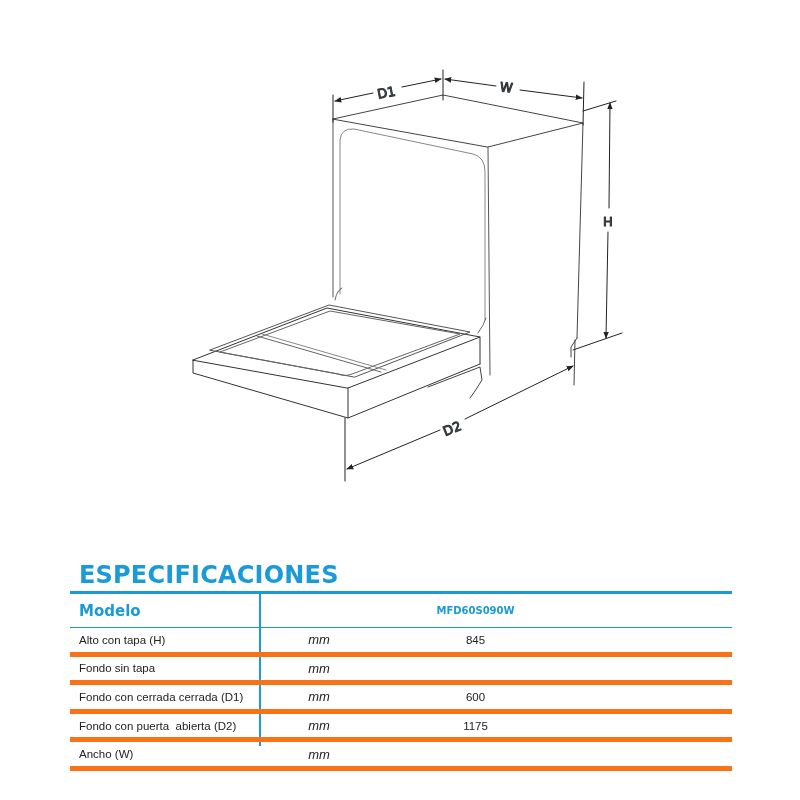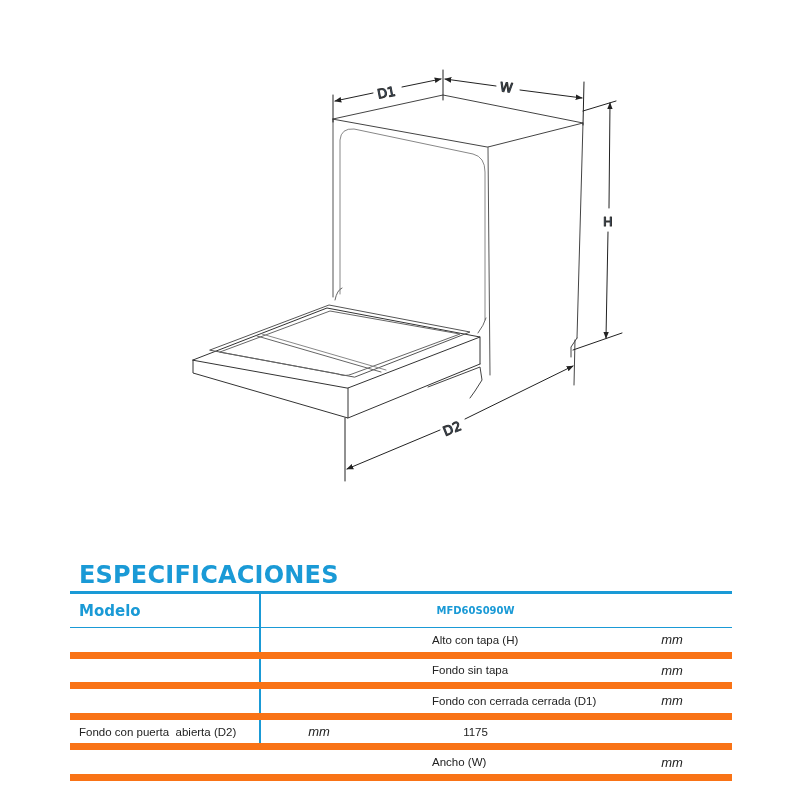--- a/index.html
+++ b/index.html
@@ -10,23 +10,23 @@
 
     #specs-title {
       position: absolute; left: 79px; top: 561px;
       font-family: "DejaVu Sans", sans-serif; font-weight: bold; font-size: 24px;
       color: #1a9ad6; letter-spacing: 0.2px;
     }
     #spec-table {
       position: absolute; left: 70px; top: 591px; width: 662px;
     }
     .top-rule { height: 3px; background: #1a9ad6; }
-    .row { position: relative; display: flex; align-items: center; justify-content: flex-end; }
+    .row { position: relative; display: flex; align-items: center; }
     .row.header { height: 33px; border-bottom: 1.5px solid #1a9ad6; }
-    .row.data { height: 23.6px; border-bottom: 7px solid #f97316; }
+    .row.data { height: 23.6px; border-bottom: 5px solid #f97316; }
     .cell-label { width: 189px; padding-left: 9px; box-sizing: border-box; }
     .cell-unit { width: 120px; text-align: center; }
     .cell-value { flex: 1; text-align: center; }
     .header .cell-label { font-weight: bold; font-size: 15px; color: #1a9ad6; }
     .header .cell-value { font-weight: bold; font-size: 10px; color: #1a9ad6; padding-right: 160px; box-sizing: border-box; }
     .data .cell-label, .data .cell-unit, .data .cell-value { font-family: "Liberation Sans", sans-serif; font-size: 11.5px; color: #222; }
     .data .cell-unit { font-size: 13px; font-style: italic; }
     .data .cell-value { padding-right: 160px; box-sizing: border-box; }
     .v-divider { position: absolute; left: 189px; top: 0; width: 1.5px; height: 155px; background: #1a9ad6; }
   </style>
@@ -113,28 +113,30 @@
 
   <div class="row header">
     <div class="cell-label">Modelo</div>
     <div class="cell-unit"></div>
     <div class="cell-value">MFD60S090W</div>
   </div>
 
   <div class="row data">
     <div class="cell-label">Alto con tapa (H)</div>
     <div class="cell-unit">mm</div>
+    <div class="cell-value">845</div>
   </div>
   <div class="row data">
     <div class="cell-label">Fondo sin tapa</div>
     <div class="cell-unit">mm</div>
   </div>
   <div class="row data">
     <div class="cell-label">Fondo con cerrada cerrada (D1)</div>
     <div class="cell-unit">mm</div>
+    <div class="cell-value">600</div>
   </div>
   <div class="row data">
     <div class="cell-label" style="white-space:pre">Fondo con puerta  abierta (D2)</div>
     <div class="cell-unit">mm</div>
     <div class="cell-value">1175</div>
   </div>
   <div class="row data">
     <div class="cell-label">Ancho (W)</div>
     <div class="cell-unit">mm</div>
   </div>

